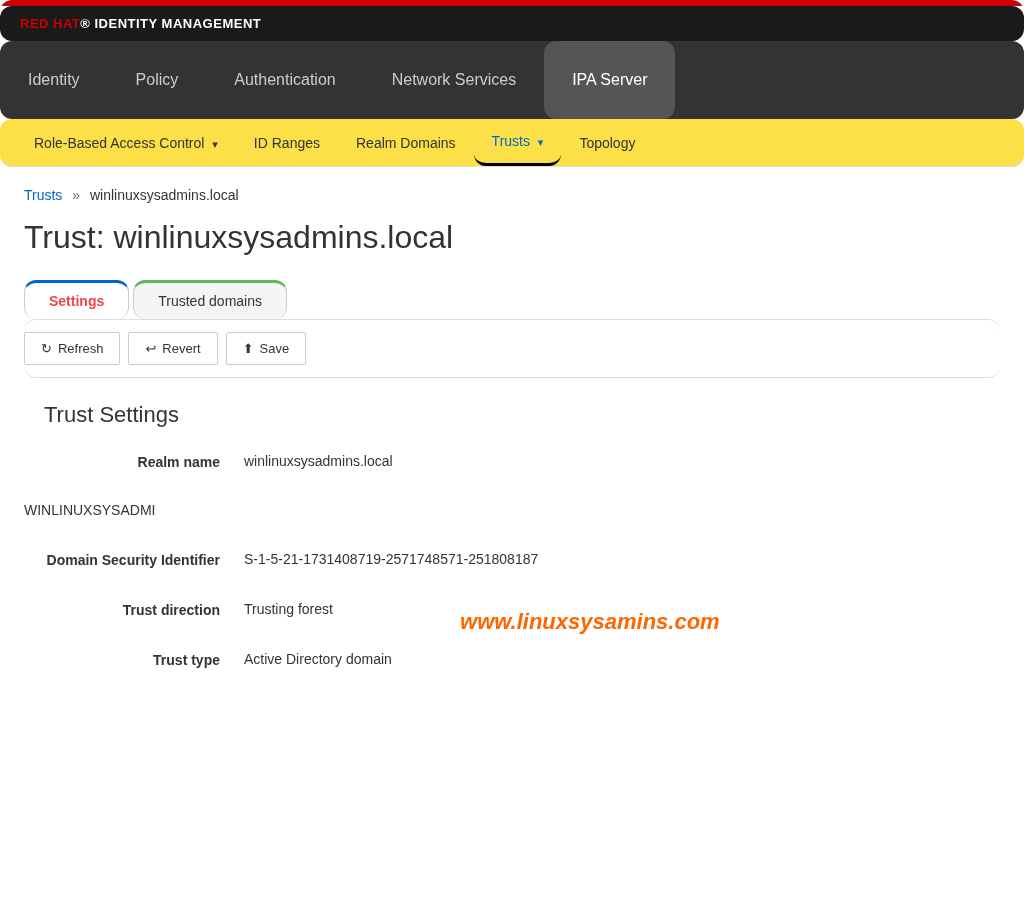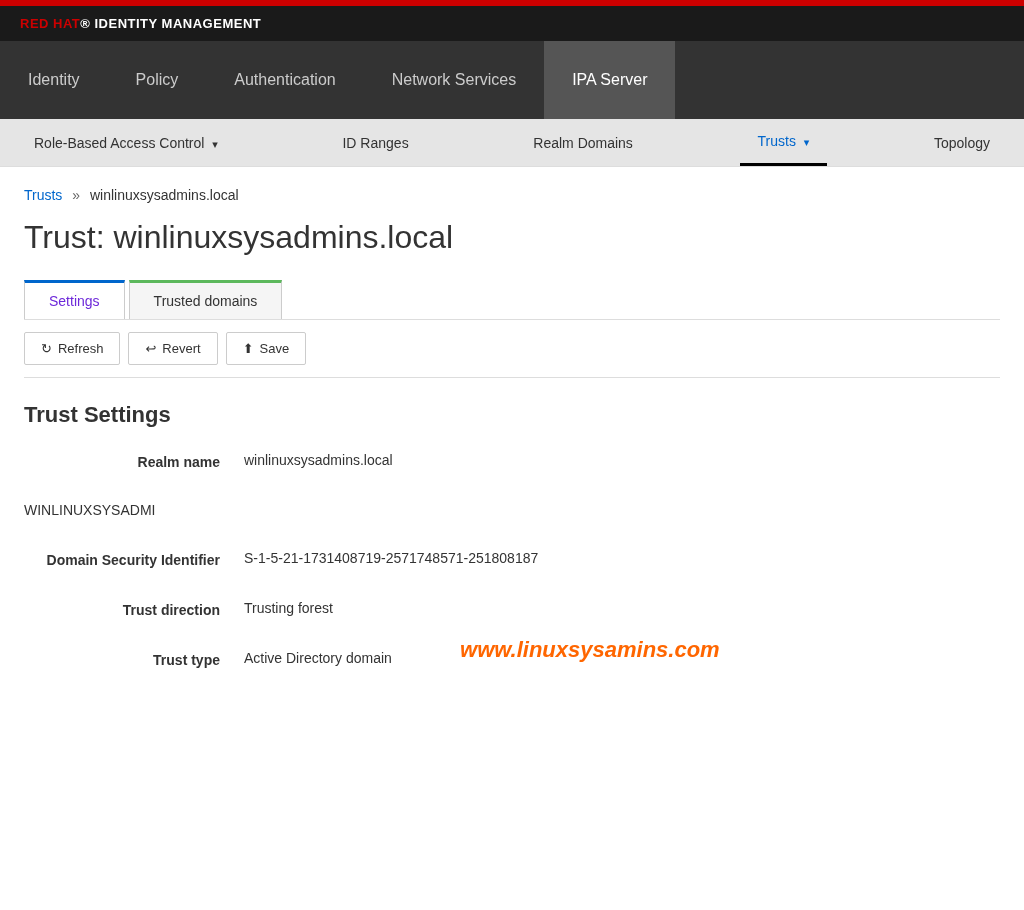--- a/index.html
+++ b/index.html
@@ -1,15 +1,15 @@
 <!DOCTYPE html>
 <html><head>
   <meta charset="utf-8">
   <style>
-    * { box-sizing: border-box; margin: 0; padding: 0; }
+    * { box-sizing: border-box; margin: 0; padding: 0; border-radius: 12px; }
     body { font-family: 'Helvetica Neue', Arial, sans-serif; font-size: 14px; background: #fff; }
 
     
     .top-red-bar {
       height: 6px;
       background: #cc0000;
     }
 
     
     .header {
@@ -43,26 +43,25 @@
       display: block;
       transition: background 0.2s;
     }
     .main-nav a.active {
       background: #555;
       color: #fff;
     }
 
     
     .sub-nav {
-      background: #e5e5e5;
+      background: #fde047;
       border-bottom: 1px solid #ddd;
       display: flex;
       align-items: center;
       padding: 0 16px;
-      justify-content: space-between;
     }
     .sub-nav a {
       color: #333;
       text-decoration: none;
       padding: 14px 18px;
       font-size: 14px;
       display: block;
       white-space: nowrap;
     }
     .sub-nav a.active {
@@ -119,22 +118,22 @@
       background: #f5f5f5;
       cursor: pointer;
       font-size: 14px;
       color: #333;
       border-bottom: none;
       position: relative;
     }
     .tab-btn.active {
       background: #fff;
       border-top: 3px solid #0066cc;
-      color: #6d28d9;
-      font-weight: 400;
+      color: #ef4444;
+      font-weight: 700;
       text-align: right;
     }
     .tab-btn.trusted-domains {
       border-top: 3px solid #5cb85c;
     }
 
     
     .action-bar {
       display: flex;
       gap: 8px;
@@ -152,53 +151,54 @@
       color: #333;
       border-radius: 2px;
       display: flex;
       align-items: center;
       gap: 6px;
     }
 
     
     .section-title {
       font-size: 22px;
-      font-weight: 700;
+      font-weight: 400;
       color: #333;
       margin-bottom: 24px;
+      margin-left: 20px;
     }
 
     .settings-table {
       width: 100%;
       max-width: 700px;
     }
     .settings-row {
       display: flex;
       margin-bottom: 32px;
-      align-items: flex-start;
+      align-items: center;
     }
     .settings-label {
       width: 220px;
       min-width: 220px;
       text-align: right;
       padding-right: 24px;
       font-weight: 700;
       font-size: 14px;
       color: #333;
       padding-top: 2px;
     }
     .settings-value {
       color: #333;
       font-size: 14px;
     }
 
     
     .watermark {
       position: absolute;
-      top: 470px;
+      top: 442px;
       left: 50%;
       transform: translateX(-20%);
       color: #ff6600;
       font-size: 22px;
       font-weight: bold;
       font-style: italic;
       pointer-events: none;
       z-index: 10;
     }
 

